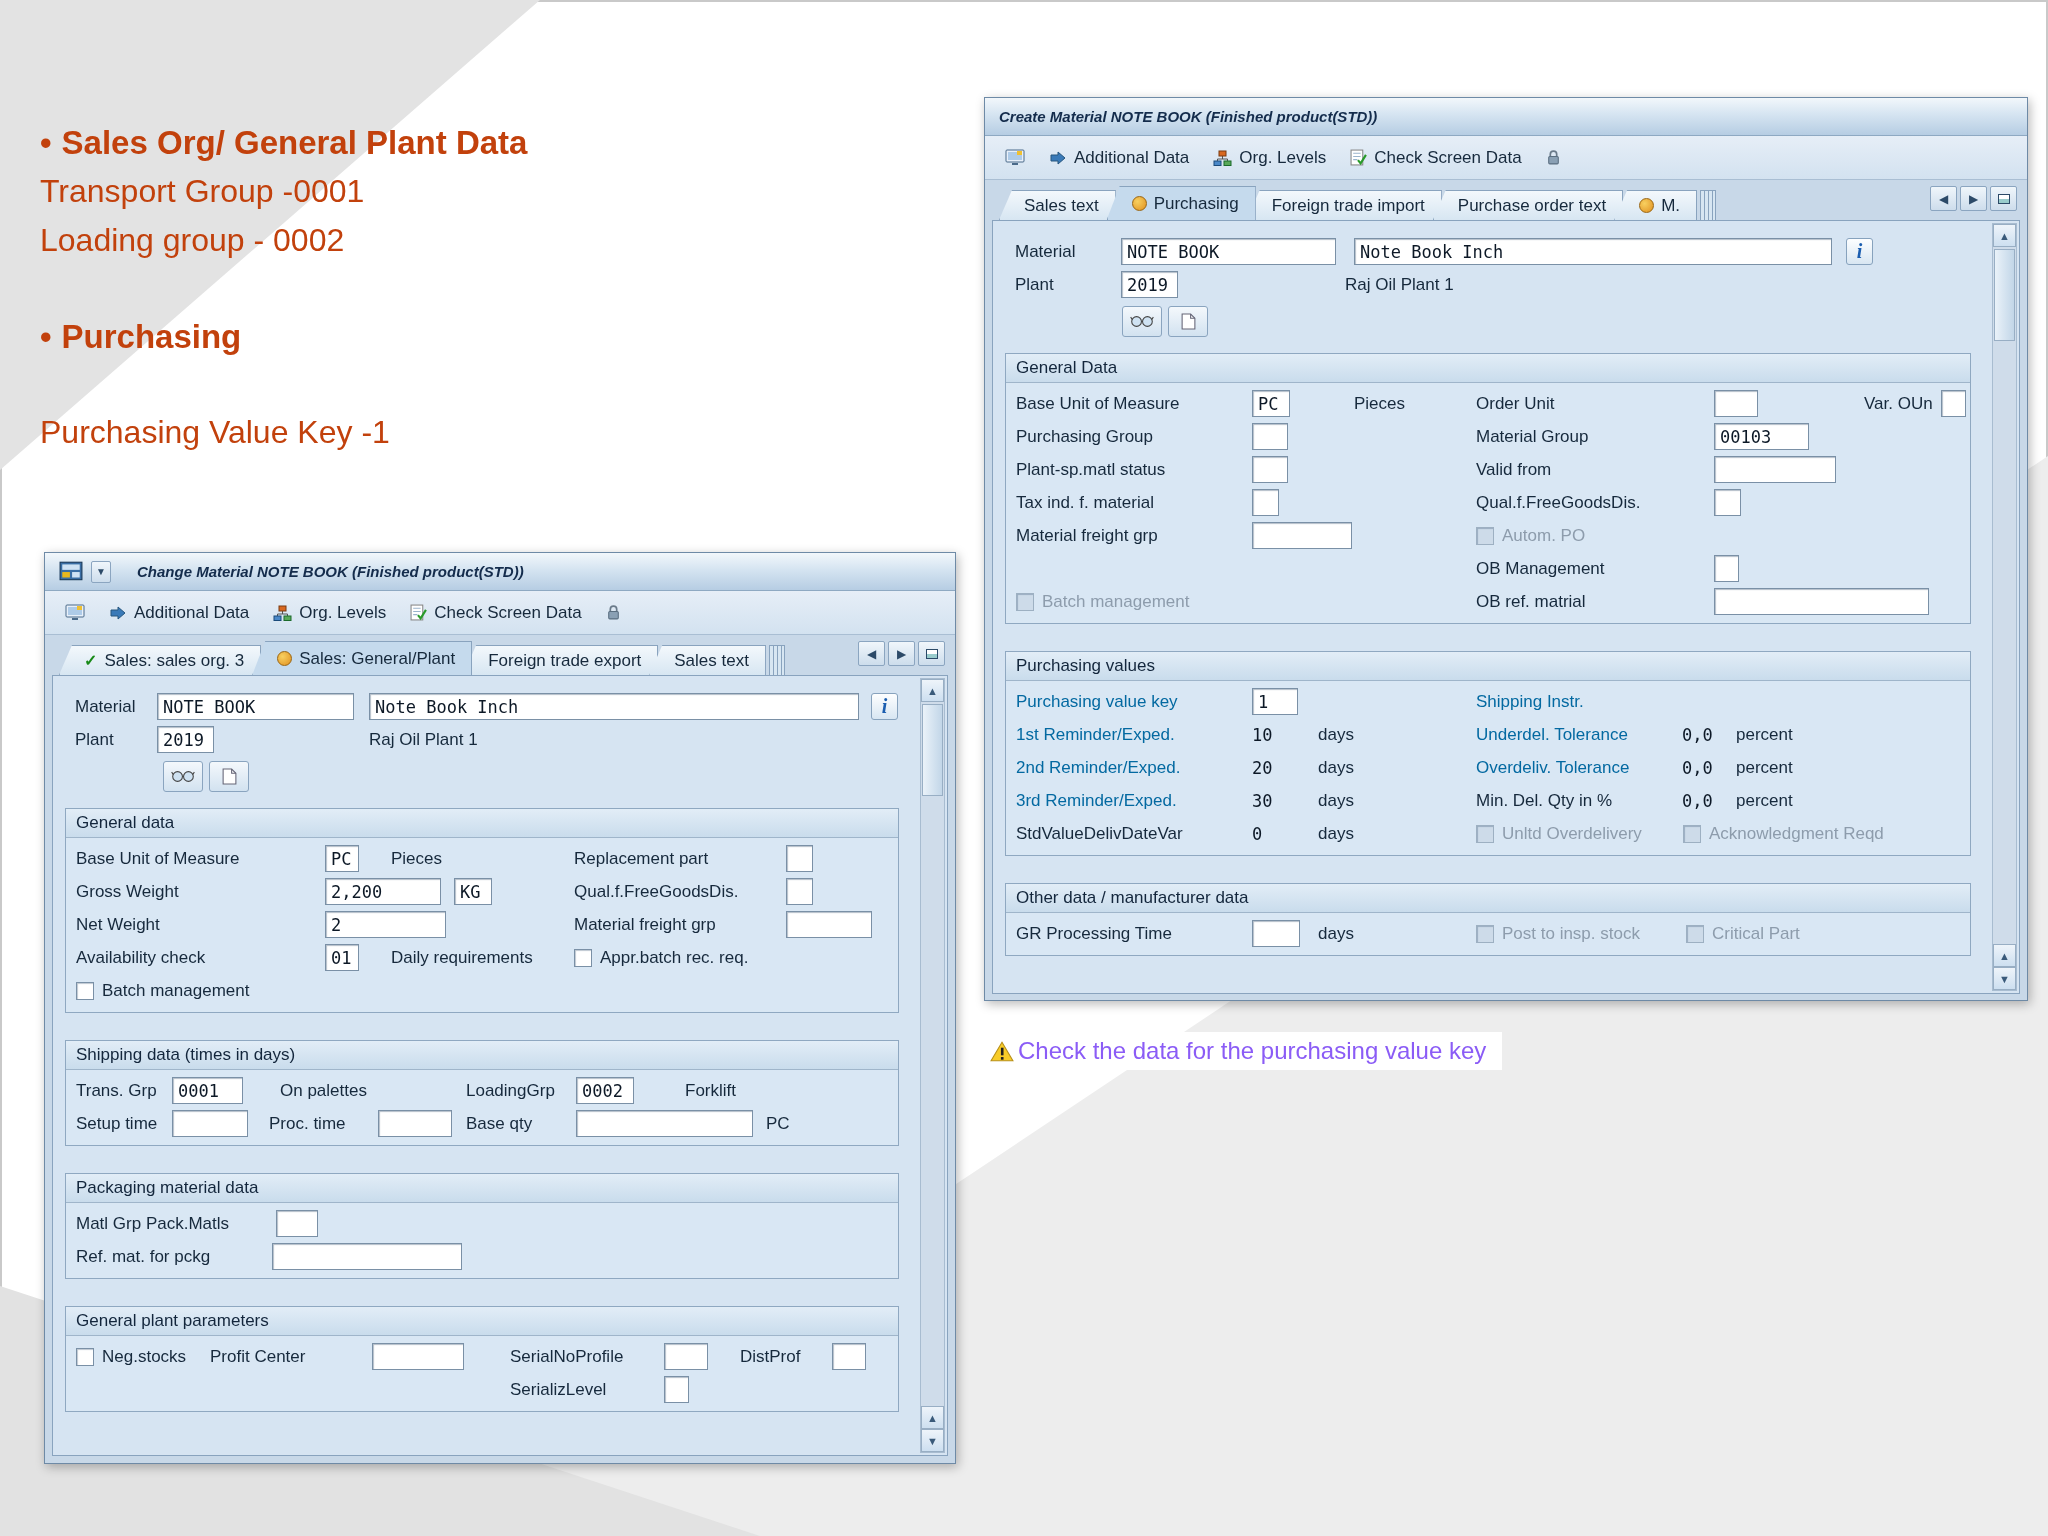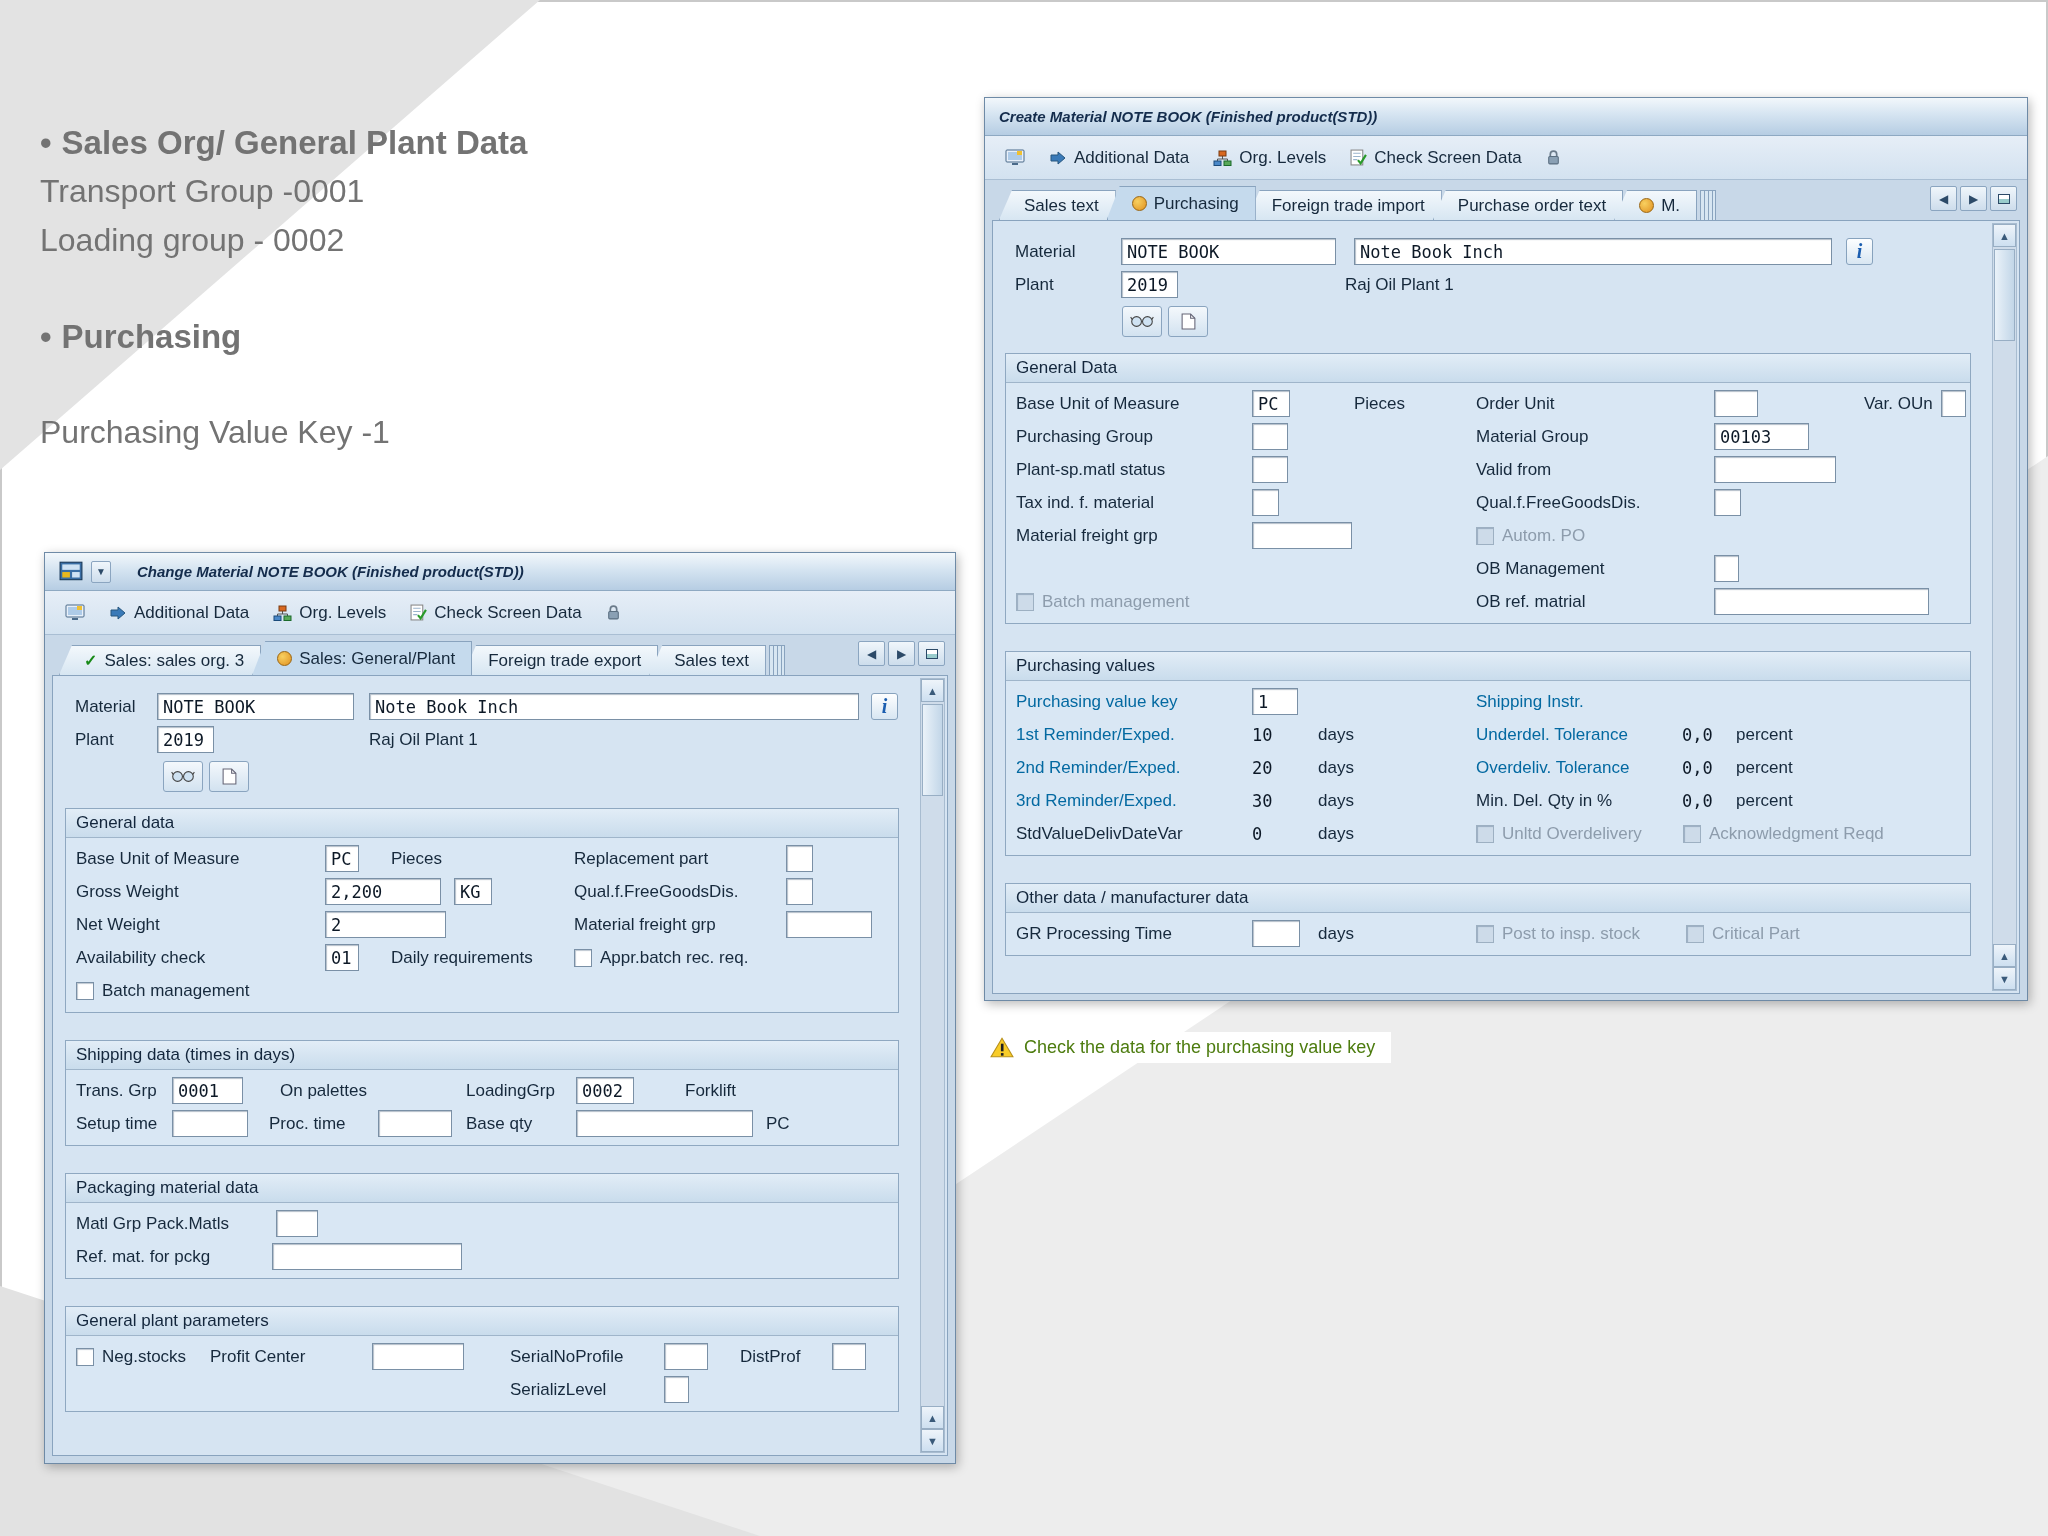--- a/index.html
+++ b/index.html
@@ -3,26 +3,26 @@
 <meta charset="utf-8">
 <style>
 *{margin:0;padding:0;box-sizing:border-box}
 html,body{width:2048px;height:1536px}
 body{font-family:"Liberation Sans",sans-serif;background:#9aa0a6}
 .slide{position:relative;width:2048px;height:1536px;background:#fff;overflow:hidden;box-shadow:inset 0 0 0 2px #c9c9c9}
 .deco{position:absolute;z-index:0}
 .deco-tl{left:0;top:0;width:540px;height:470px;background:#e3e3e3;clip-path:polygon(0 0,100% 0,0 100%)}
 .deco-br{right:0;bottom:0;width:1620px;height:1080px;background:#ededed;clip-path:polygon(100% 0,100% 100%,0 100%)}
 .deco-bl{left:0;bottom:0;width:760px;height:250px;background:#e2e2e2;clip-path:polygon(0 0,100% 100%,0 100%)}
-.textblock{position:absolute;left:40px;top:118px;z-index:2;color:#737373}
+.textblock{position:absolute;left:40px;top:118px;z-index:2;color:#c2410c}
 .tb-line{font-size:32px;line-height:49px;white-space:nowrap}
 .tb-bold{font-weight:bold;font-size:33px}
 .tb-gap{margin-top:47px}
 .tb-bullet{margin-right:10px}
-.statusmsg{position:absolute;left:982px;top:1032px;z-index:2;display:flex;align-items:center;gap:10px;background:#fff;padding:5px 16px 5px 8px;font-size:18px;color:#4d7c0f;white-space:nowrap}
+.statusmsg{position:absolute;left:982px;top:1032px;z-index:2;display:flex;align-items:center;gap:4px;background:#fff;padding:5px 16px 5px 8px;font-size:24px;color:#8b5cf6;white-space:nowrap}
 
 .sapwin{position:absolute;z-index:3;display:flex;flex-direction:column;background:#c8d8e8;border:1px solid #6e8aa6;box-shadow:2px 3px 10px rgba(0,0,0,.28)}
 .cw{left:984px;top:97px;width:1044px;height:904px}
 .chw{left:44px;top:552px;width:912px;height:912px}
 .titlebar{flex:0 0 38px;display:flex;align-items:center;gap:8px;padding:0 14px;background:linear-gradient(180deg,#f2f7fb 0%,#d5e4f1 45%,#b6cde3 100%);border-bottom:1px solid #8ea9c2}
 .title{font-size:15px;font-weight:bold;font-style:italic;color:#142c4c;white-space:nowrap}
 .toolbar{flex:0 0 44px;display:flex;align-items:center;gap:4px;padding:0 10px;background:linear-gradient(180deg,#e6eef7,#d3e2f0);border-bottom:1px solid #a9bed3}
 .tbtn{display:inline-flex;align-items:center;gap:7px;height:32px;padding:0 9px;font-size:17px;color:#16293c;border:1px solid transparent;border-radius:3px;white-space:nowrap}
 .tabarea{flex:0 0 40px;position:relative;display:flex;align-items:flex-end;padding:0 14px;z-index:1}
 .tab{position:relative;display:inline-flex;align-items:center;gap:7px;height:30px;padding:0 16px 0 24px;font-size:17px;color:#16293c;background:linear-gradient(180deg,#f3f8fc,#d7e6f2);border:1px solid #89a3be;border-bottom:none;clip-path:polygon(13px 0,100% 0,100% 100%,0 100%);margin-right:-9px;white-space:nowrap}

